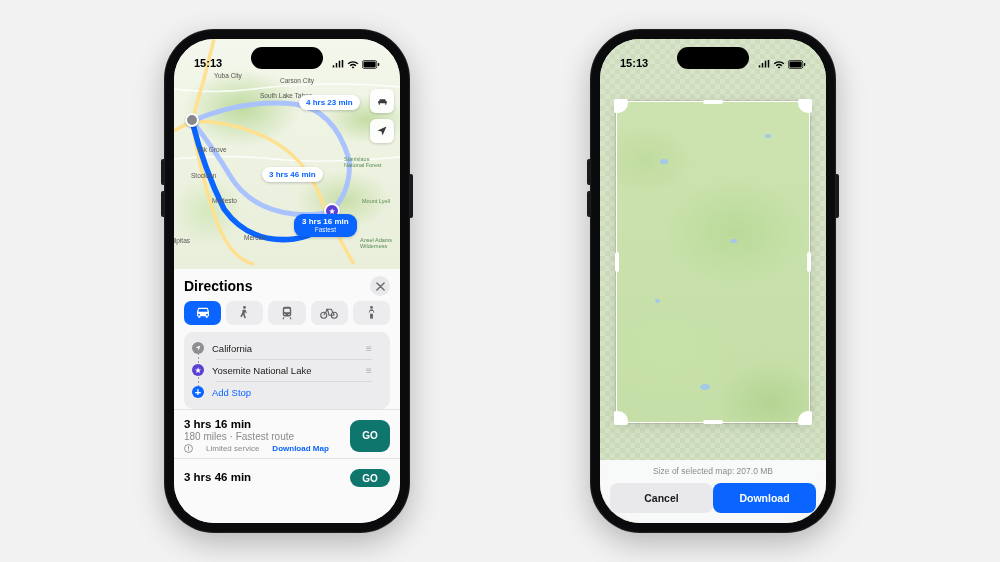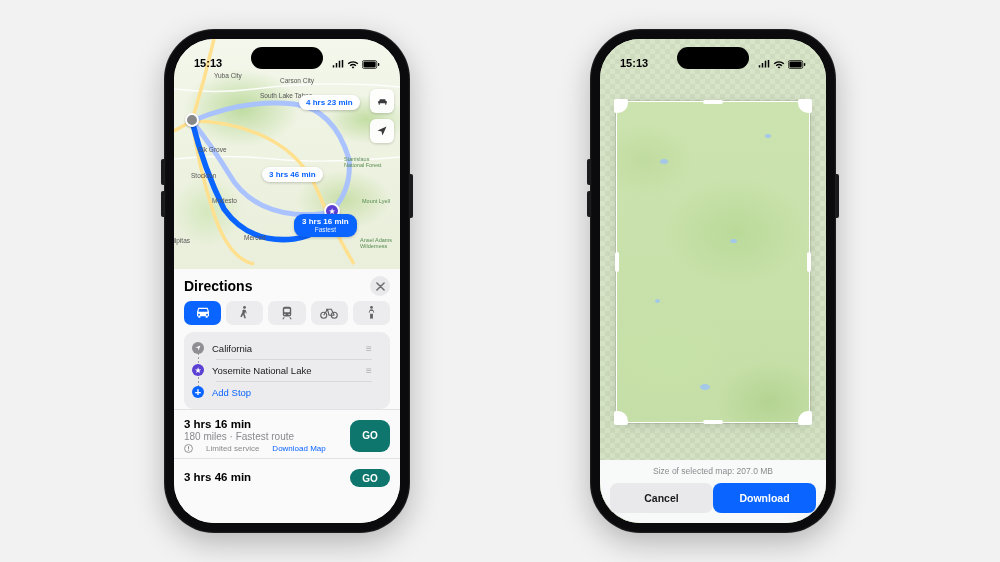--- a/index.html
+++ b/index.html
@@ -56,21 +56,21 @@
   .dots-line { position:absolute; left:13.5px; top:16px; bottom:16px; width:1px; background-image: radial-gradient(#9a9aa0 35%, transparent 36%); background-size:1px 4px; }
   .opt-row { display:flex; gap:6px; padding:8px 10px 7px; font-size:9.5px; color:#1a1a1a; }
   .opt { display:flex; align-items:center; gap:3px; }
   .opt .chev { font-size:7px; color:#555; }
   .divider { height:1px; background:#e2e2e4; margin:0 0 2px; }
   .result { padding:6px 10px 5px; display:flex; align-items:center; gap:8px; }
   .result .info { flex:1; }
   .result .t { font-size:11.5px; font-weight:700; }
   .result .m { font-size:10px; color:#8a8a8e; margin-top:1px; }
   .result .l { font-size:8px; color:#8a8a8e; margin-top:2px; display:flex; align-items:center; gap:13px; }
-  .result .l .dl { color:#0a64ff; }
+  .result .l .dl { color:#0a64ff;font-weight:bold; }
   .go-btn { width:40px; height:32px; border-radius:9px; background:#0f766e; color:#fff; font-weight:800; font-size:10px; display:flex; align-items:center; justify-content:center; }
 
   
   .map-full { position:absolute; inset:0; background:
       radial-gradient(ellipse 120px 90px at 60% 40%, #bada99 0%, transparent 60%),
       radial-gradient(ellipse 100px 80px at 30% 65%, #c7e2a9 0%, transparent 65%),
       radial-gradient(ellipse 90px 70px at 75% 75%, #b4d492 0%, transparent 60%),
       radial-gradient(ellipse 80px 60px at 20% 25%, #c0db9f 0%, transparent 60%),
       linear-gradient(180deg,#cde4b0,#c3dda5);
   }

